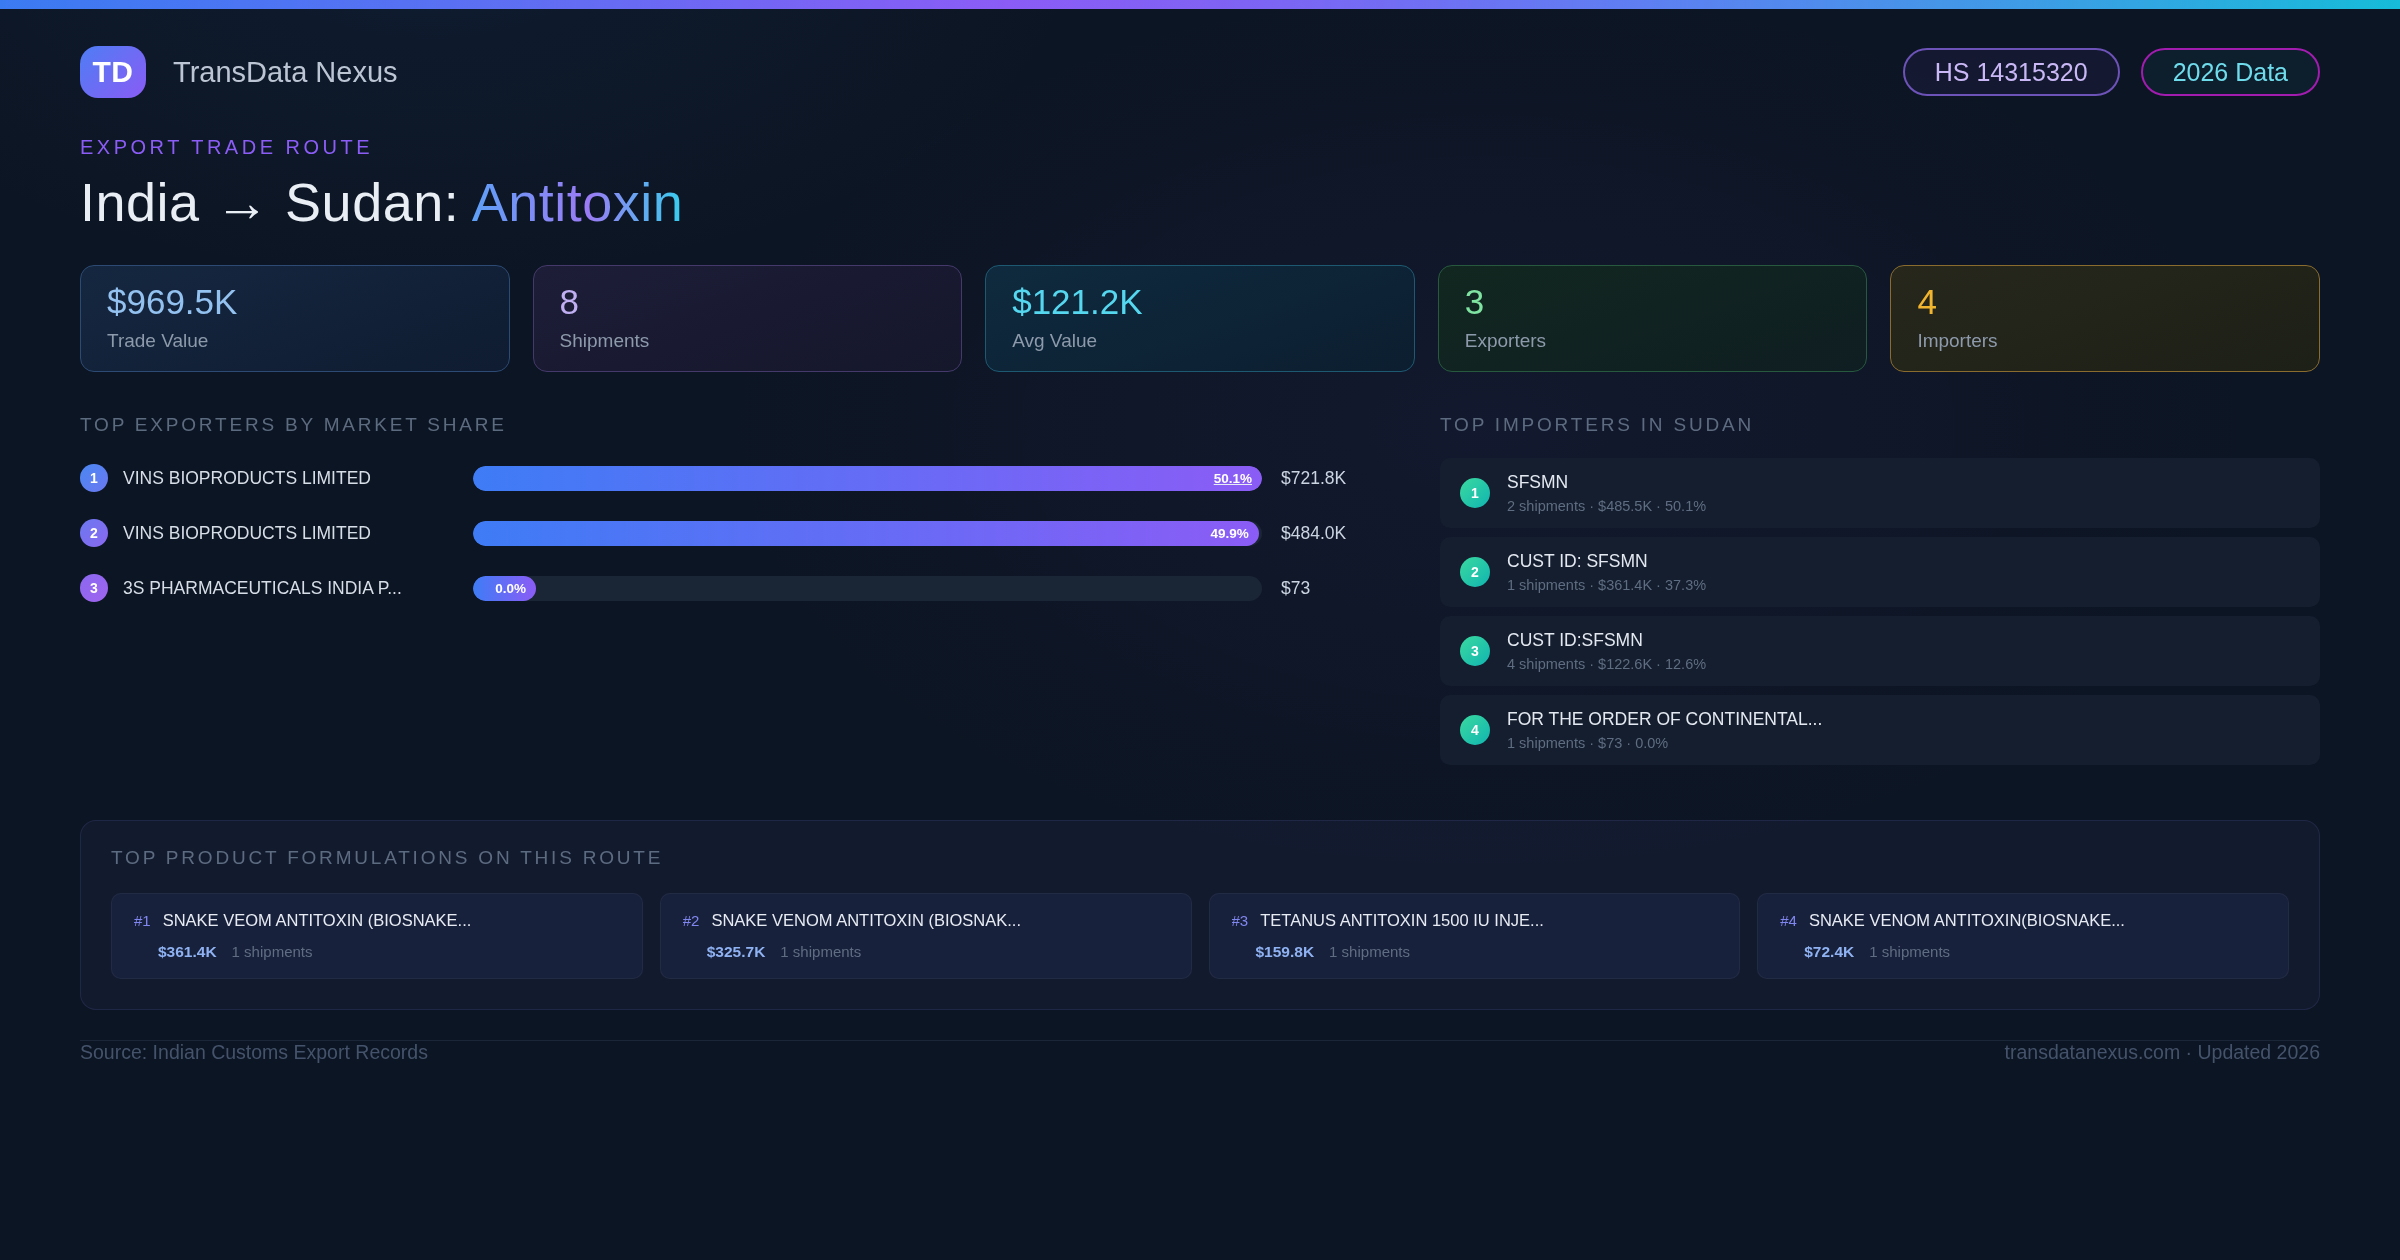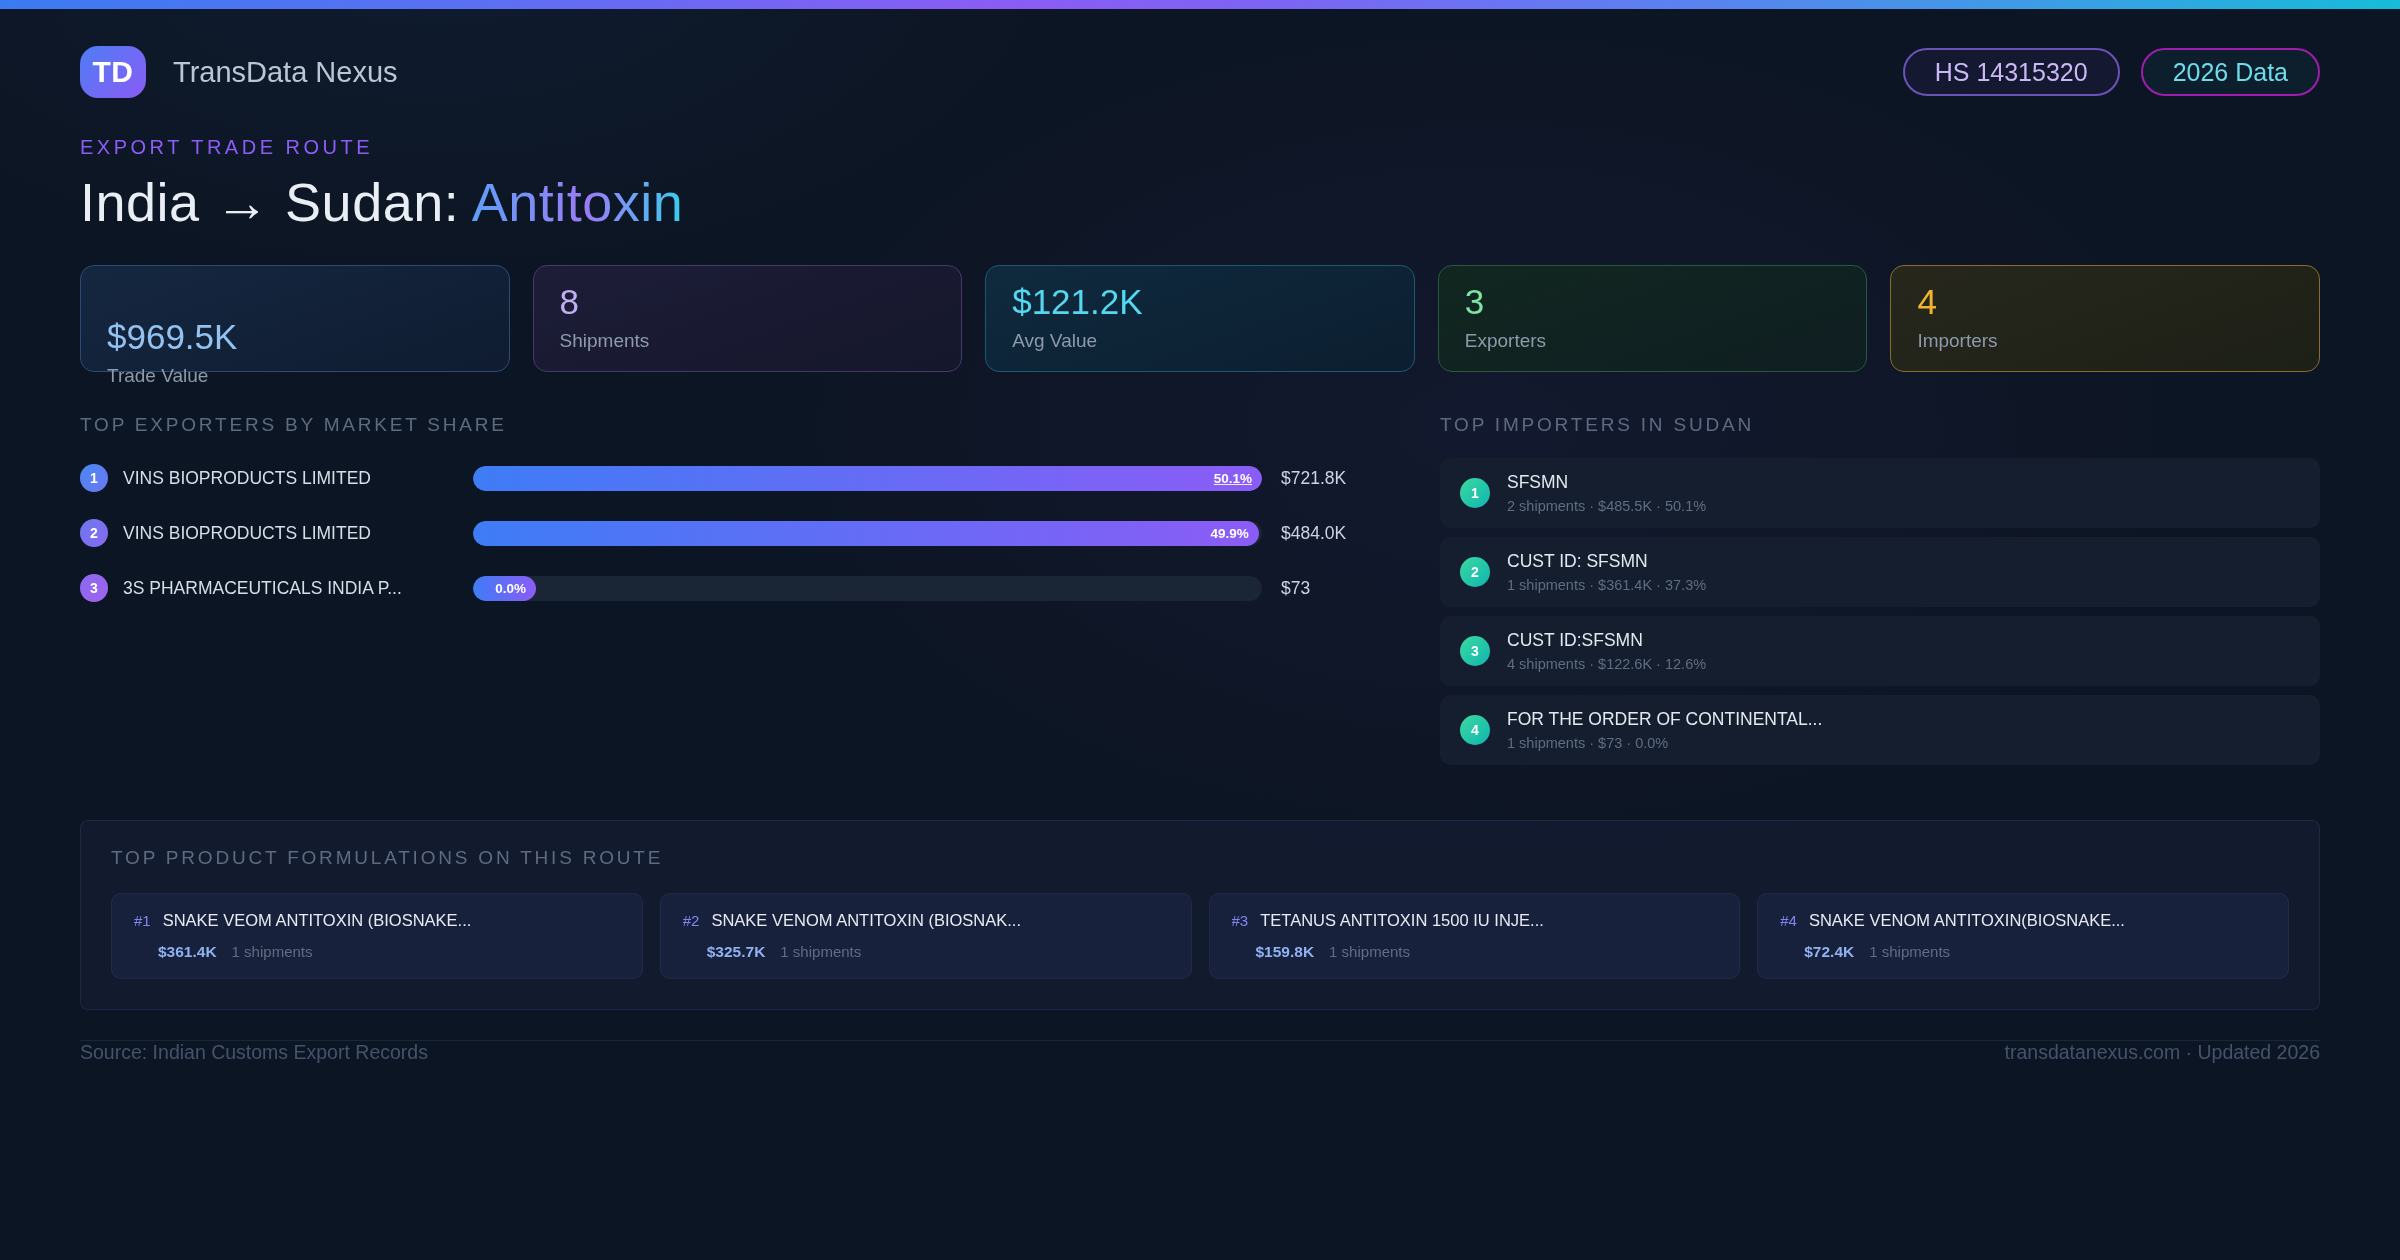--- a/index.html
+++ b/index.html
@@ -96,21 +96,21 @@
     width:30px; height:30px; border-radius:50%; flex:none;
     background:linear-gradient(135deg,#3bd9a0,#10b5b0);
     display:flex; align-items:center; justify-content:center;
     color:#fff; font-size:14px; font-weight:600;
   }
   .imp-name{ font-size:17.5px; color:#e4e9f1; margin-bottom:5px; }
   .imp-meta{ font-size:14.5px; color:#5f6d82; }
 
   
   .formulations{
-    margin-top:46px; border-radius:8px; padding:26px 30px 30px;
+    margin-top:46px; border-radius:16px; padding:26px 30px 30px;
     background:rgba(96,104,196,0.07); border:1px solid rgba(110,118,210,0.14);
   }
   .form-cards{ margin-top:24px; display:flex; gap:17px; }
   .form-card{
     flex:1; border-radius:10px; padding:17px 22px; min-width:0;
     background:rgba(120,130,240,0.07); border:1px solid rgba(148,163,184,0.08);
   }
   .form-line1{ display:flex; align-items:baseline; gap:12px; white-space:nowrap; overflow:hidden; }
   .form-rank{ font-size:15px; color:#8187f0; flex:none; }
   .form-name{ font-size:16.5px; color:#e7ebf3; overflow:hidden; text-overflow:ellipsis; }
@@ -138,21 +138,21 @@
       <div class="pill hs">HS 14315320</div>
       <div class="pill year">2026 Data</div>
     </div>
   </div>
 
   <div class="eyebrow">EXPORT TRADE ROUTE</div>
   <div class="h1"><span>India → Sudan: </span><span class="accent">Antitoxin</span></div>
 
   <div class="stats">
     <div class="stat">
-      <div class="value" style="color: rgb(147, 193, 240); margin-top: 35px;">$969.5K</div>
+      <div class="value" style="color: rgb(147, 193, 240);">$969.5K</div>
       <div class="label">Trade Value</div>
     </div>
     <div class="stat">
       <div class="value" style="color: rgb(192, 175, 242);">8</div>
       <div class="label">Shipments</div>
     </div>
     <div class="stat">
       <div class="value" style="color: rgb(85, 215, 239);">$121.2K</div>
       <div class="label">Avg Value</div>
     </div>

